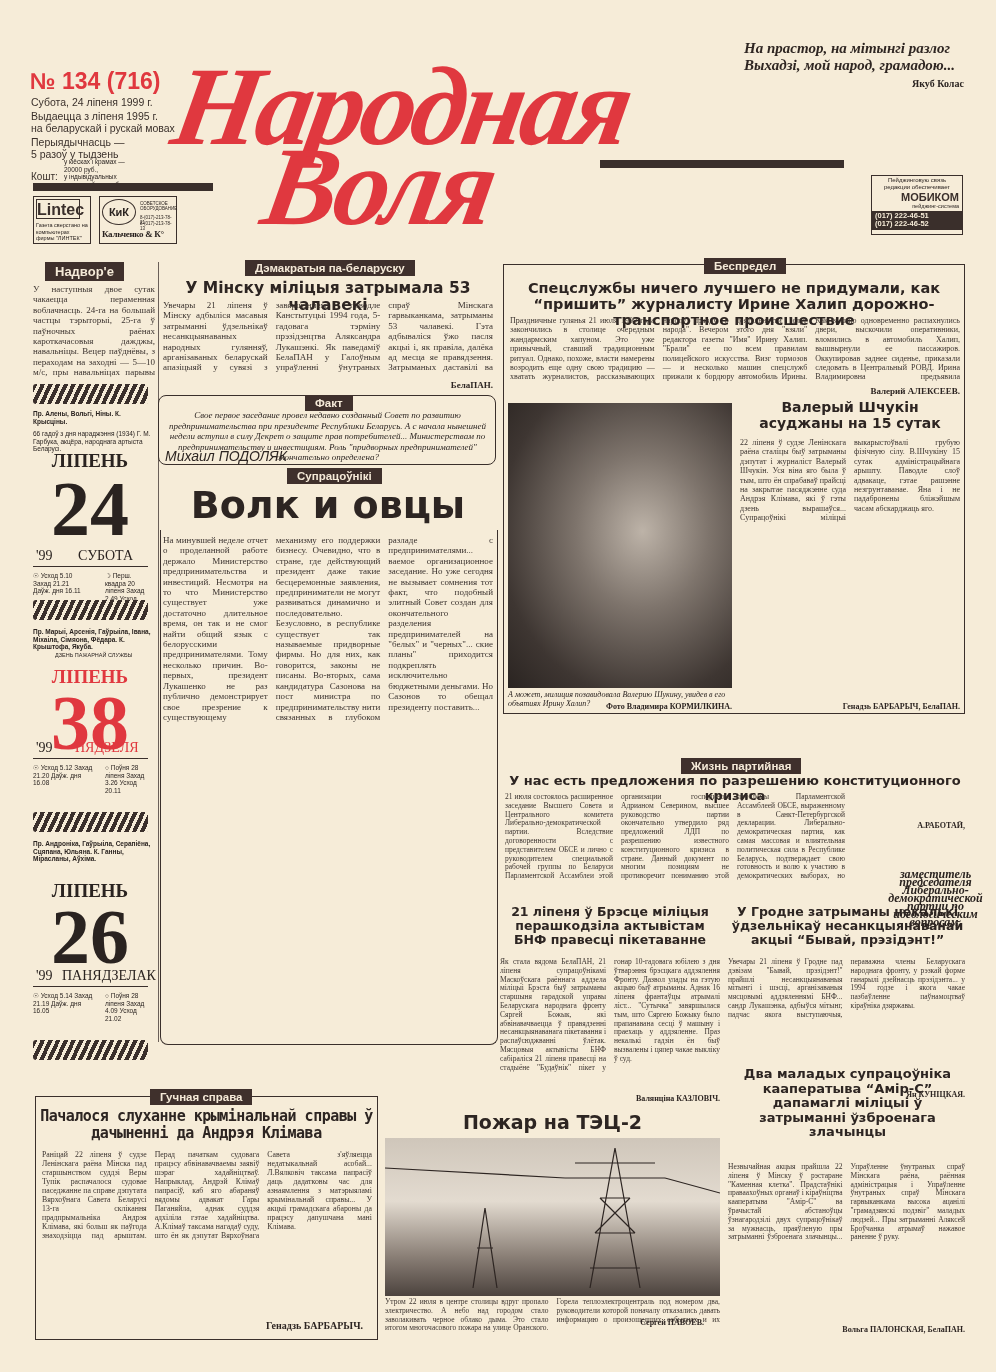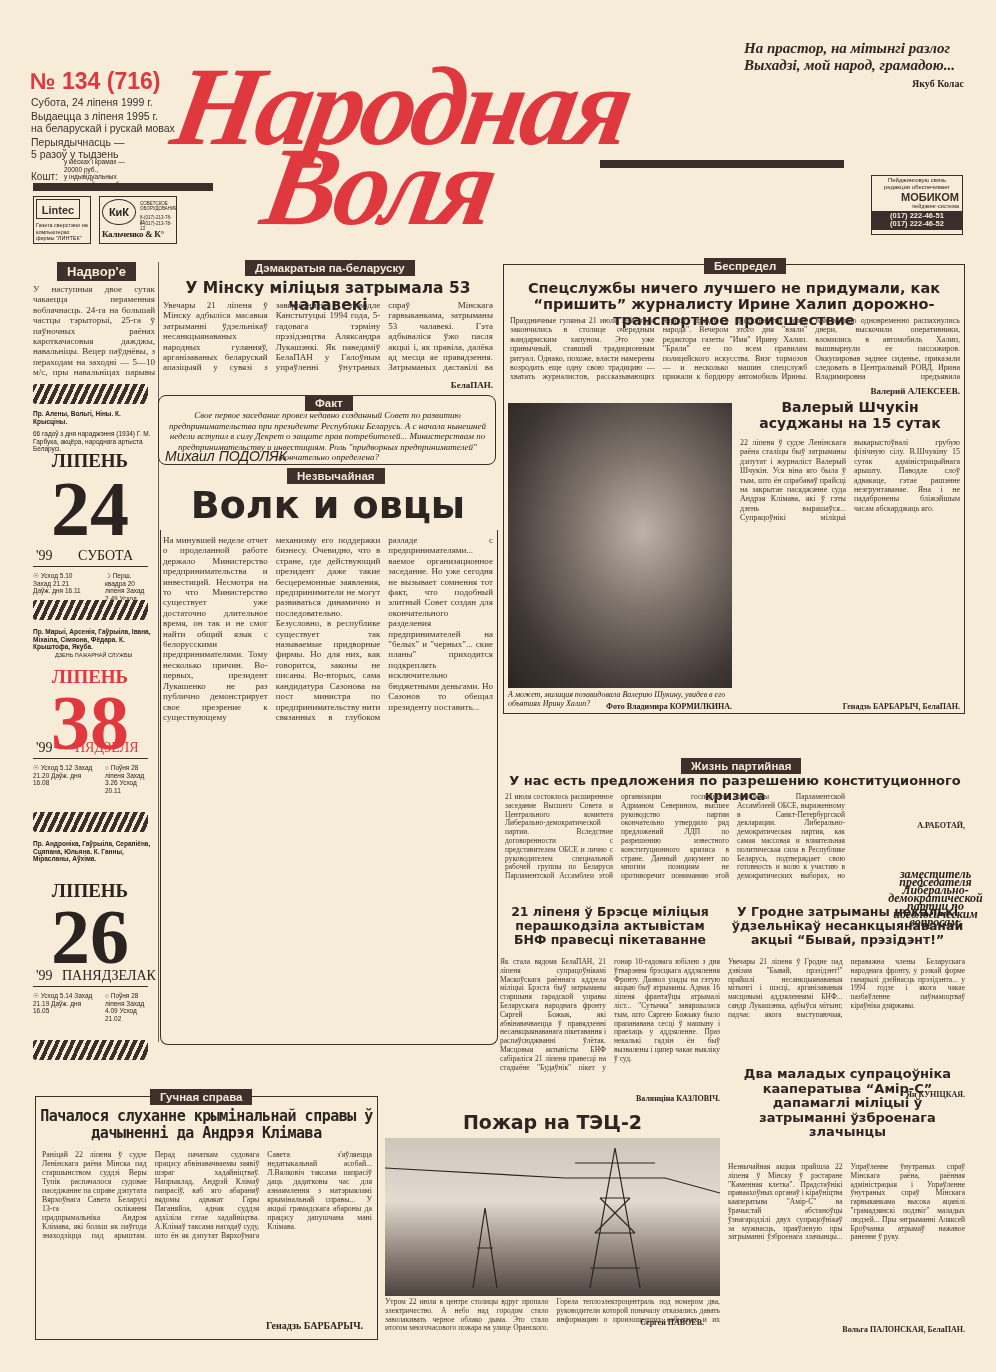--- a/index.html
+++ b/index.html
@@ -43,21 +43,21 @@
 <div class="abs meta" style="top:171px;font-size:10px">Кошт:</div>
 <div class="abs small" style="left:64px;top:158px">
   <div>у кіёсках і крамах —</div>
   <div>20000 руб.,</div>
   <div>у індывідуальных</div>
   <div>гандляроў — свабодны.</div>
 </div>
 <div class="abs bar" style="left:33px;top:183px;width:180px"></div>
 
 <div class="abs box" style="left:33px;top:196px;width:58px;height:48px;padding:2px">
-  <div class="sans" style="font-size:11px;font-weight:bold;color:#3a2f2b;border:1px solid #3a2f2b;width:44px;height:20px;text-align:center;line-height:20px">Lintec</div>
+  <div class="sans" style="font-size:16px;font-weight:bold;color:#3a2f2b;border:1px solid #3a2f2b;width:44px;height:20px;text-align:center;line-height:20px">Lintec</div>
   <div class="small" style="margin-top:3px;font-size:5.5px;line-height:6.5px">Газета сверстано на компьютерах фирмы "ЛИНТЕК"</div>
 </div>
 <div class="abs box" style="left:99px;top:196px;width:78px;height:48px;padding:2px">
   <div class="sans" style="width:34px;height:26px;border:1.5px solid #3a2f2b;border-radius:50%;text-align:center;line-height:24px;font-weight:bold;font-size:11px">КиК</div>
   <div class="small abs" style="left:40px;top:4px;font-size:4.5px;line-height:5px;width:36px">СОВЕТСКОЕ ОБОРУДОВАНИЕ</div>
   <div class="small abs" style="left:40px;top:18px;font-size:4.5px;line-height:5px">8-(017)-213-78-21</div>
   <div class="small abs" style="left:40px;top:24px;font-size:4.5px;line-height:5px">8-(017)-213-78-13</div>
   <div class="serif" style="font-weight:bold;font-size:9px;margin-top:4px;letter-spacing:-0.3px">Кальченко &amp; К°</div>
 </div>
 
@@ -69,27 +69,27 @@
   <div>Выхадзі, мой народ, грамадою...</div>
 </div>
 <div class="abs epi-author">Якуб Колас</div>
 <div class="abs bar" style="left:600px;top:160px;width:244px"></div>
 
 <div class="abs box" style="left:871px;top:175px;width:92px;height:60px;background:#f6ecd8">
   <div class="small" style="text-align:center;font-size:6px;line-height:7px;margin-top:1px">Пейджинговую связь</div>
   <div class="small" style="text-align:center;font-size:6px;line-height:7px">редакции обеспечивает</div>
   <div class="sans" style="font-weight:bold;font-size:11px;text-align:right;padding-right:3px;color:#3a2f2b">МОБИКОМ</div>
   <div class="small" style="text-align:right;padding-right:3px;font-size:5.5px">пейджинг-система</div>
-  <div style="background:#3a2f2b;color:#f6ecd8;font-family:'Liberation Sans',sans-serif;font-weight:bold;font-size:7.5px;line-height:8.5px;text-align:center;padding:1px 3px">
+  <div style="background:#3a2f2b;color:#f6ecd8;font-family:'Liberation Sans',sans-serif;font-weight:bold;font-size:7.5px;line-height:8.5px;text-align:left;padding:1px 3px">
     <div>(017) 222-46-51</div>
     <div>(017) 222-46-52</div>
   </div>
 </div>
 
-<div class="abs" style="left:57px;top:262px"><span class="rubric" style="font-size:13px">Надвор'е</span></div>
+<div class="abs" style="left:45px;top:262px"><span class="rubric" style="font-size:13px">Надвор'е</span></div>
 <div class="abs txt" style="left:33px;top:284px;width:122px;height:96px">У наступныя двое сутак чакаецца пераменная воблачнасць. 24-га на большай частцы тэрыторыі, 25-га ў паўночных раёнах кароткачасовыя дажджы, навальніцы. Вецер паўднёвы, з пераходам на заходні — 5—10 м/с, пры навальніцах парывы да 15—17 м/с. Тэмпература паветра ўначы — +10...+15, 24-га на паўночным ўсходзе ноччу +13...+18, удзень — +22...+25, 25-га да 27 градусаў вышэй нуля.</div>
 <div class="abs stripe" style="left:33px;top:384px;width:115px"></div>
 
 <div class="abs small" style="left:33px;top:410px;width:120px;font-weight:bold">Пр. Алены, Вольгі, Ніны. К. Крысціны.</div>
 <div class="abs small" style="left:33px;top:430px;width:120px">66 гадоў з дня нараджэння (1934) Г. М. Гарбука, акцёра, народнага артыста Беларусі.</div>
 <div class="abs calmonth" style="left:25px;top:450px">ЛІПЕНЬ</div>
 <div class="abs calday" style="left:25px;top:472px">24</div>
 <div class="abs calrow" style="left:36px;top:548px">'99</div>
 <div class="abs calrow" style="left:78px;top:548px">СУБОТА</div>
 <div class="abs rule" style="left:33px;top:566px;width:115px"></div>
@@ -123,21 +123,21 @@
 <div class="abs" style="left:245px;top:258px"><span class="rubric">Дэмакратыя па-беларуску</span></div>
 <div class="abs hl" style="left:163px;top:280px;width:330px;font-size:15.5px">У Мінску міліцыя затрымала 53 чалавекі</div>
 <div class="abs txt" style="left:163px;top:300px;width:330px;height:82px;column-count:3">Увечары 21 ліпеня ў Мінску адбыліся масавыя затрыманні ўдзельнікаў несанкцыянаваных народных гулянняў, арганізаваных беларускай апазіцыяй у сувязі з завяршэннем, паводле Канстытуцыі 1994 года, 5-гадовага тэрміну прэзідэнцтва Аляксандра Лукашэнкі. Як паведаміў БелаПАН у Галоўным упраўленні ўнутраных спраў Мінскага гарвыканкама, затрыманы 53 чалавекі. Гэта адбываліся ўжо пасля акцыі і, як правіла, далёка ад месца яе правядзення. Затрыманых даставілі ва ўпраўленні ўнутраных спраў Маскоўскага, Ленінскага і Савецкага раёнаў Мінска. Сярод затрыманых удзельнікаў акцыі відавочцы называюць дэпутата Вярхоўнага Савета Беларусі 13-га склікання Паўла Знаўца, які быў дастаўлены ў Савецкае РУУС; Алега Волчака — былога дэпутата Мінгарсавета і супрацоўніка пракуратуры, які быў злучаны міліцыяй аж да страты прытомнасці. У Ленінскае РУУС былі дастаўлены апазіцыянеры з Ганцавіч (Брэсцкая вобласць) Мікалай Занько і Віктар Балозкаў, а таксама Аляксандр Абрамовіч з Барысава. Сярод затрыманых ёсць непаўналетнія.</div>
 <div class="abs sig" style="left:163px;top:380px;width:330px">БелаПАН.</div>
 
 <div class="abs box" style="left:158px;top:395px;width:338px;height:70px;border-radius:8px"></div>
 <div class="abs" style="left:305px;top:393px"><span class="rubric">Факт</span></div>
 <div class="abs" style="left:165px;top:410px;width:325px;font-style:italic;font-size:9px;line-height:10.5px;text-align:center">Свое первое заседание провел недавно созданный Совет по развитию предпринимательства при президенте Республики Беларусь. А с начала нынешней недели вступил в силу Декрет о защите прав потребителей... Министерствам по предпринимательству и инвестициям. Роль "придворных предпринимателей" окончательно определена?</div>
 <div class="abs sans" style="left:165px;top:448px;font-style:italic;font-size:14px;color:#2d2522">Михаил ПОДОЛЯК</div>
 
-<div class="abs" style="left:287px;top:466px"><span class="rubric">Незвычайная</span></div>
+<div class="abs" style="left:287px;top:466px"><span class="rubric">Супрацоўнікі</span></div>
 <div class="abs hl" style="left:163px;top:484px;width:330px;font-size:38px">Волк и овцы</div>
 <div class="abs txt" style="left:163px;top:535px;width:330px;height:500px;column-count:3">На минувшей неделе отчет о проделанной работе держало Министерство предпринимательства и инвестиций. Несмотря на то что Министерство существует уже достаточно длительное время, он так и не смог найти общий язык с белорусскими предпринимателями. Тому несколько причин. Во-первых, президент Лукашенко не раз публично демонстрирует свое презрение к существующему механизму его поддержки бизнесу. Очевидно, что в стране, где действующий президент даже такие бесцеремонные заявления, предприниматели не могут развиваться динамично и последовательно. Безусловно, в республике существует так называемые придворные фирмы. Но для них, как говорится, законы не писаны. Во-вторых, сама кандидатура Сазонова на пост министра по предпринимательству нити связанных в глубоком разладе с предпринимателями... ваемое организационное заседание. Но уже сегодня не вызывает сомнения тот факт, что подобный элитный Совет создан для окончательного разделения предпринимателей на "белых" и "черных"... ские планы" приходится подкреплять исключительно бюджетными деньгами. Но Сазонов то обещал президенту поставить...</div>
 <div class="abs" style="left:160px;top:530px;width:338px;height:515px;border:1px solid #3a2f2b;border-top:none;border-radius:0 0 8px 8px"></div>
 
 <div class="abs box" style="left:503px;top:264px;width:462px;height:450px"></div>
 <div class="abs" style="left:704px;top:256px"><span class="rubric">Беспредел</span></div>
 <div class="abs hl" style="left:508px;top:280px;width:452px;font-size:14.5px">Спецслужбы ничего лучшего не придумали, как “пришить” журналисту Ирине Халип дорожно-транспортное происшествие</div>
 <div class="abs txt" style="left:510px;top:316px;width:450px;height:70px;column-count:3;font-size:8px;line-height:9.4px">Праздничные гулянья 21 июля 1999 года закончились в столице очередным жандармским хапуном. Это уже привычный, ставший традиционным ритуал. Однако, похоже, власти намерены возродить еще одну свою традицию — хватать журналистов, рассказывающих народу правду о деятельности "слуг народа". Вечером этого дня "взяли" редактора газеты "Имя" Ирину Халип. "Брали" ее по всем правилам полицейского искусства. Визг тормозов — и несколько машин спецслужб прижали к бордюру автомобиль Ирины. Как в кино одновременно распахнулись двери, выскочили оперативники, вломились в автомобиль Халип, вышвырнули ее пассажиров. Оккупировав заднее сиденье, приказали следовать в Центральный РОВД. Ирина Владимировна предъявила журналистское удостоверение и потребовала покинуть ее машину и не мешать ей исполнять свои профессиональные обязанности. Тогда столь нахальные гости приказали ехать в... ГАИ. Пришлось подчиниться — уже как водителю. В автоинспекции представители спецслужб, а по существу своей деятельности — жандармы, заявили, что Ирина Халип совершила дорожно-транспортное происшествие. Однако каких-либо ДТП в это время, по сведениям ГАИ, не произошло. Автоинспекции пришлось извиняться перед очаровательной "нарушительницей" и отпустить ее.</div>
 <div class="abs sig" style="left:510px;top:386px;width:450px">Валерий АЛЕКСЕЕВ.</div>
 

